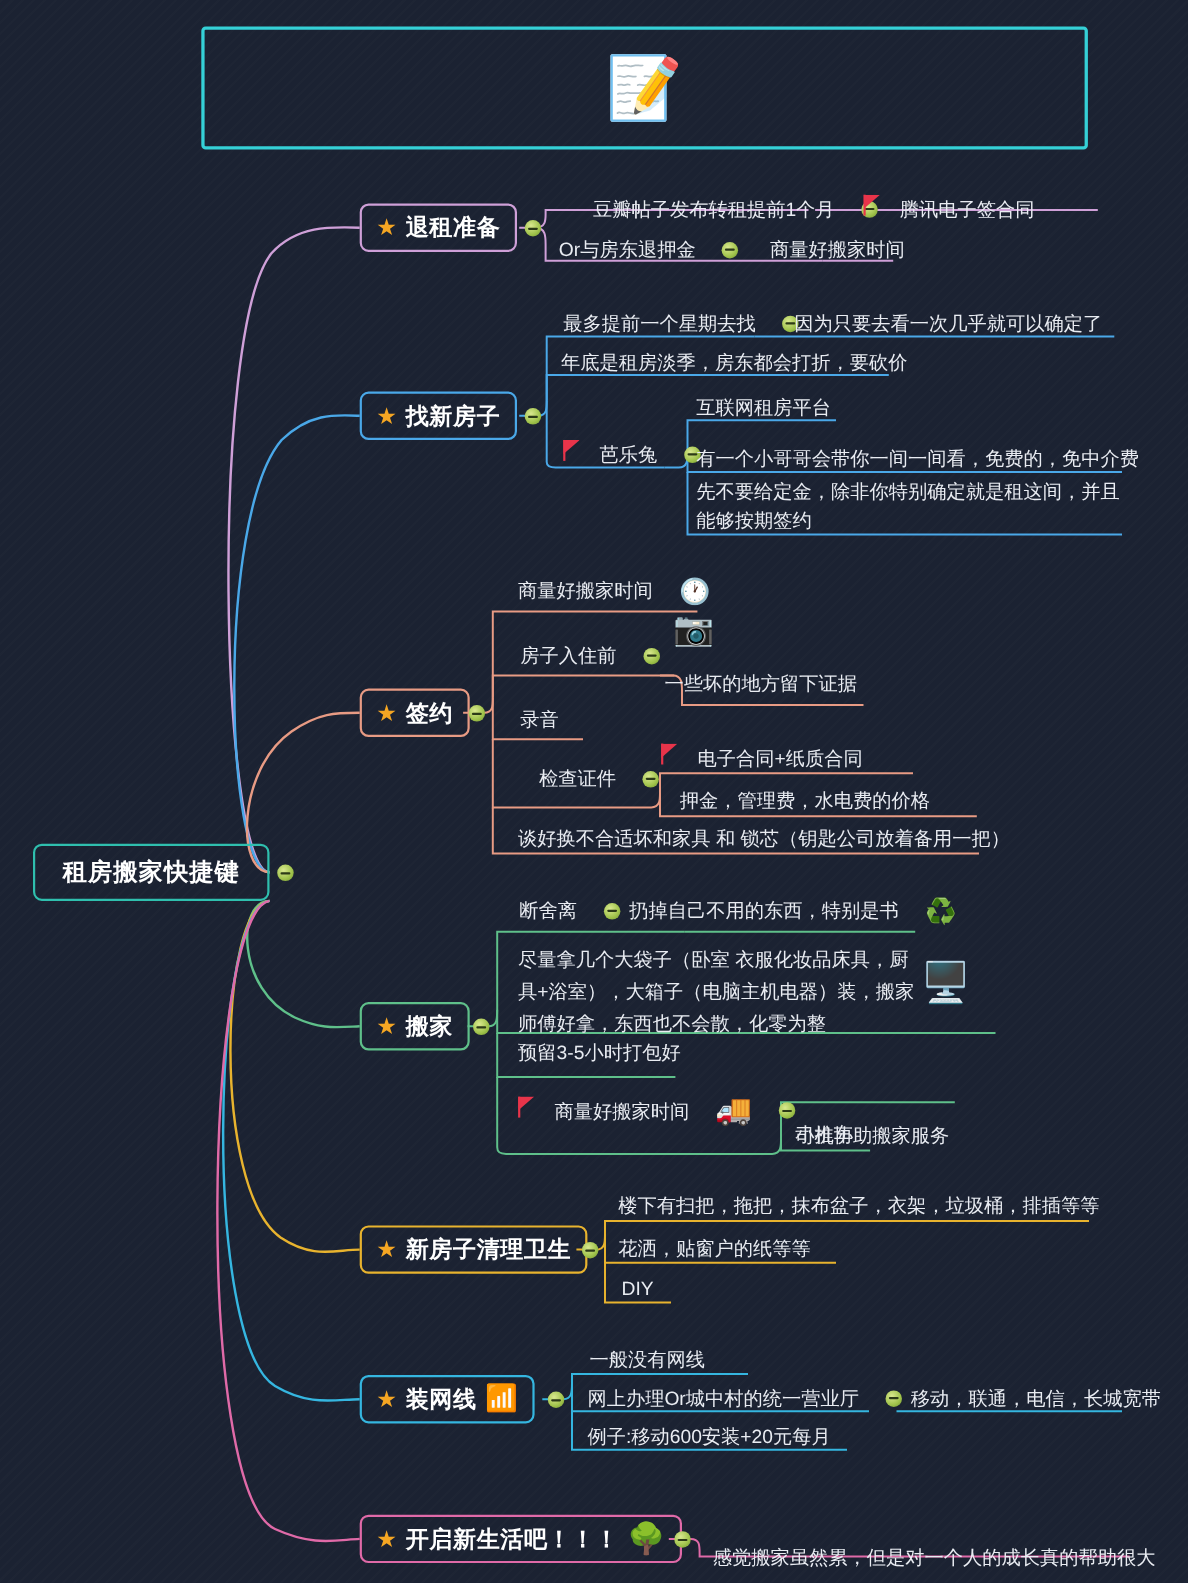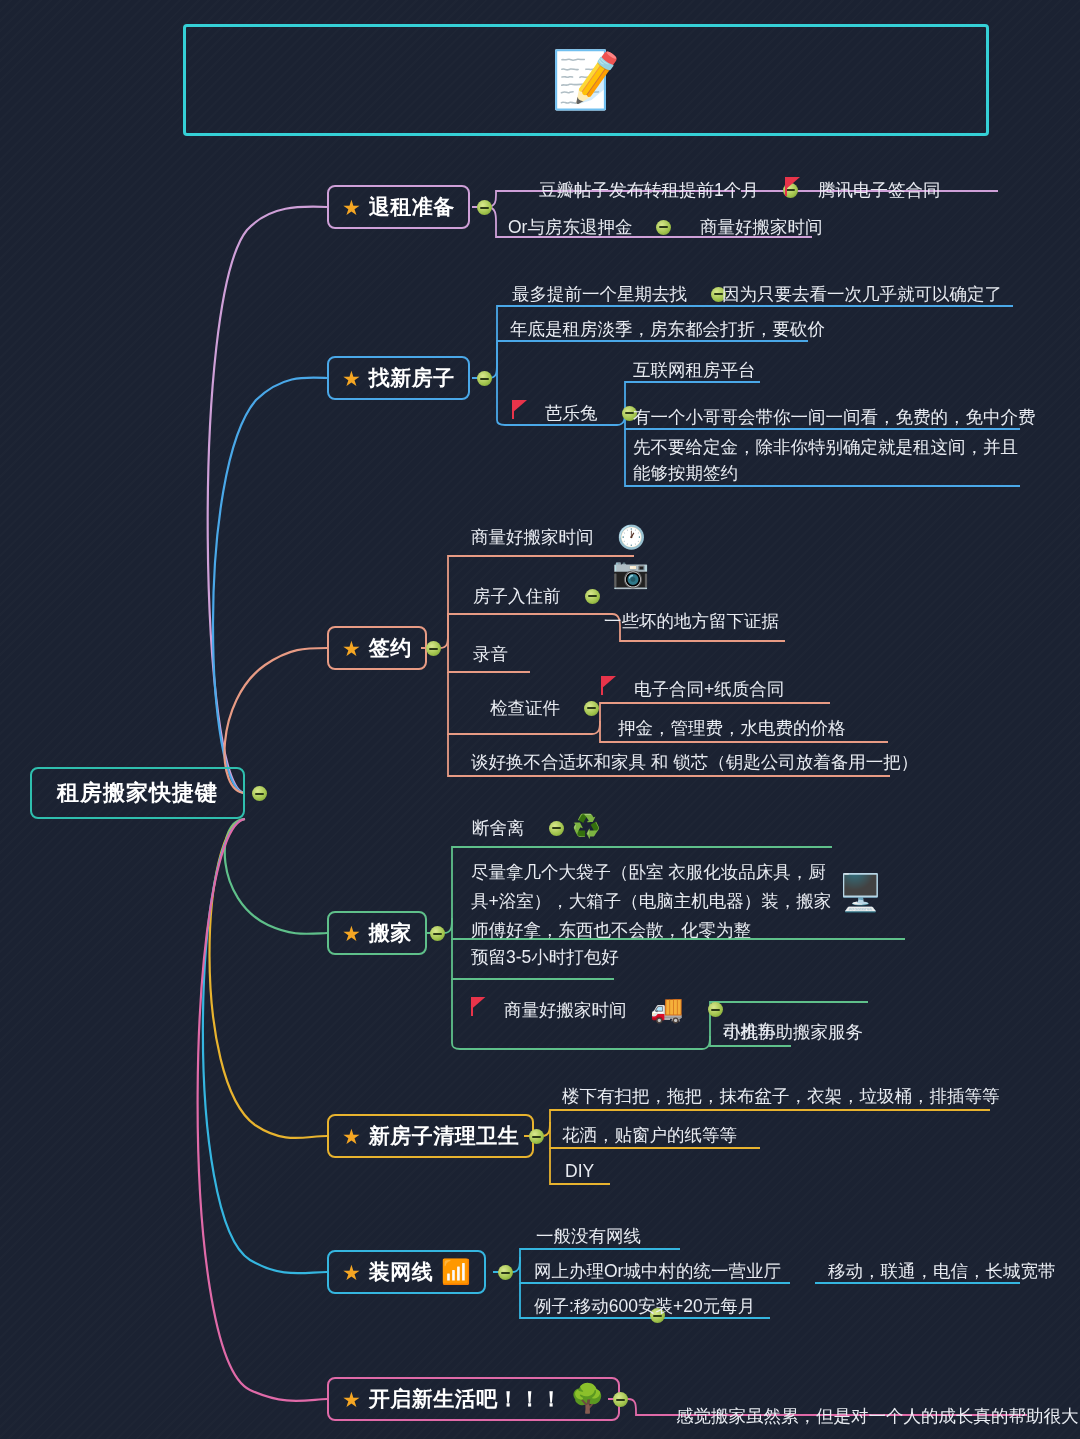--- a/index.html
+++ b/index.html
@@ -267,20 +267,21 @@
   <span class="star">★</span>
   <span class="branch-label">搬家</span>
 </div>
 <span class="toggle" style="position:absolute;left:430px;top:926px;"></span>
 
 <div class="sub" style="left:472px;top:815px;">
   <span class="txt">断舍离</span>
   <span class="toggle"></span>
 </div>
 <div class="sub" style="left:572px;top:815px;">
+  <span class="txt">扔掉自己不用的东西，特别是书</span>
   <span class="em">♻️</span>
 </div>
 <div class="sub wrap" style="left:471px;top:858px;width:370px;line-height:29px;">
   <span class="txt">尽量拿几个大袋子（卧室 衣服化妆品床具，厨具+浴室），大箱子（电脑主机电器）装，搬家师傅好拿，东西也不会散，化零为整</span>
 </div>
 <span class="em-lg" style="position:absolute;left:838px;top:875px;font-size:36px;">🖥️</span>
 <div class="sub" style="left:471px;top:944px;text-align:center;">
   <span class="txt">预留3-5小时打包好</span>
 </div>
 <div class="sub" style="left:471px;top:996px;">
@@ -315,33 +316,33 @@
 <div class="node branch-box" style="left:327px;top:1250px;border-color:#35b6e0;">
   <span class="star">★</span>
   <span class="branch-label">装网线</span>
   <span class="b-emoji">📶</span>
 </div>
 <span class="toggle" style="position:absolute;left:498px;top:1265px;"></span>
 
 <div class="sub" style="left:536px;top:1223px;">
   <span class="txt">一般没有网线</span>
 </div>
-<div class="sub" style="left:534px;top:1258px;flex-direction:column;">
+<div class="sub" style="left:534px;top:1258px;">
   <span class="txt">网上办理Or城中村的统一营业厅</span>
   <span class="toggle"></span>
 </div>
 <div class="sub" style="left:828px;top:1258px;">
   <span class="txt">移动，联通，电信，长城宽带</span>
 </div>
 <div class="sub" style="left:534px;top:1293px;">
   <span class="txt">例子:移动600安装+20元每月</span>
 </div>
 
 <div class="node branch-box" style="left:327px;top:1377px;border-color:#e06aa8;">
   <span class="star">★</span>
   <span class="branch-label">开启新生活吧！！！</span>
   <span class="b-emoji" style="font-size:28px;">🌳</span>
 </div>
 <span class="toggle" style="position:absolute;left:613px;top:1392px;"></span>
 
-<div class="sub" style="left:648px;top:1403px;margin-left:28px;">
+<div class="sub" style="left:648px;top:1403px;">
   <span class="txt">感觉搬家虽然累，但是对一个人的成长真的帮助很大</span>
 </div>
 
 </body></html>

